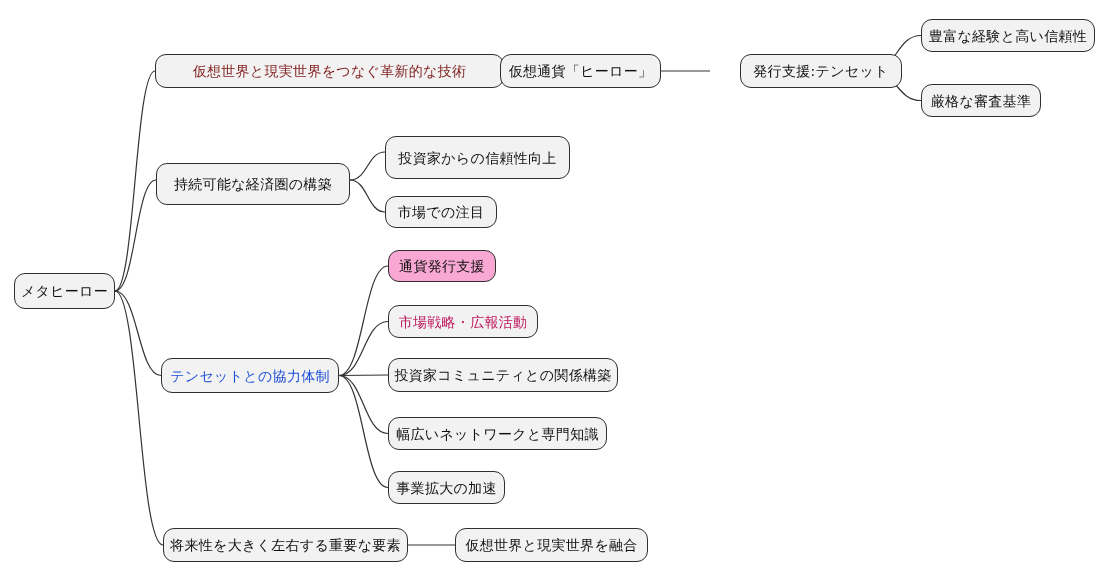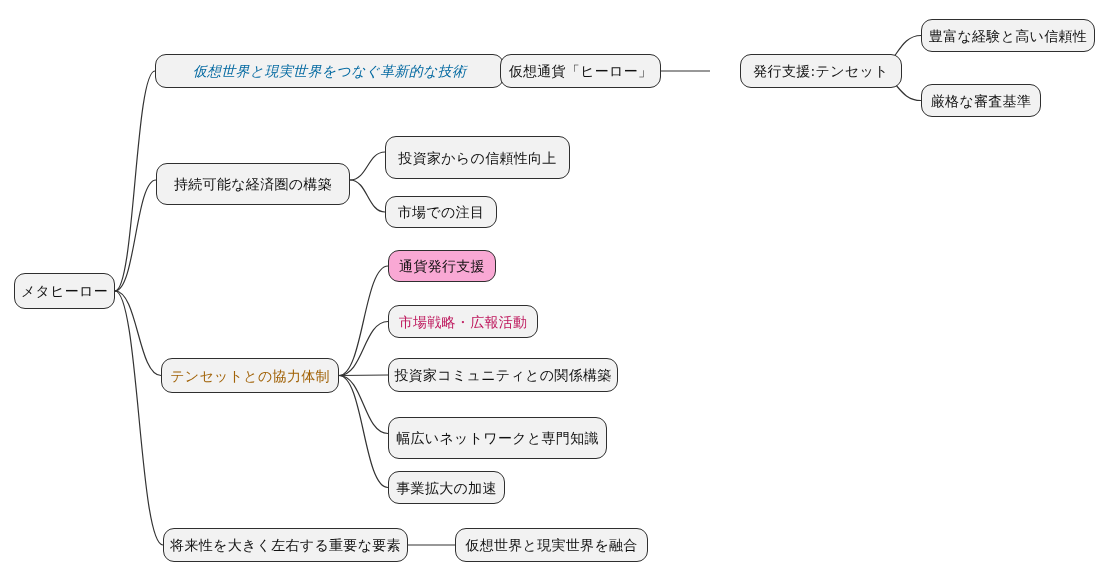--- a/index.html
+++ b/index.html
@@ -55,30 +55,30 @@
       <path d="M350,180 C367.5,180 367.5,212 385,212" fill="none" stroke="#333333" stroke-width="1.2"></path>
       <path d="M339,375.5 C363.5,375.5 363.5,266 388,266" fill="none" stroke="#333333" stroke-width="1.2"></path>
       <path d="M339,375.5 C363.5,375.5 363.5,321.5 388,321.5" fill="none" stroke="#333333" stroke-width="1.2"></path>
       <path d="M339,375.5 L388,375" fill="none" stroke="#333333" stroke-width="1.2"></path>
       <path d="M339,375.5 C363.5,375.5 363.5,433.5 388,433.5" fill="none" stroke="#333333" stroke-width="1.2"></path>
       <path d="M339,375.5 C363.5,375.5 363.5,487.5 388,487.5" fill="none" stroke="#333333" stroke-width="1.2"></path>
       <path d="M408,545 L455,545" fill="none" stroke="#333333" stroke-width="1.2"></path>
     </svg>
   <div id="nodes-layer">
       <div class="node" style="left: 14px; top: 273px; width: 101px; height: 36px; background: rgb(242, 242, 242); border-color: rgb(47, 47, 47); color: rgb(17, 17, 17);">メタヒーロー</div>
-      <div class="node" style="left: 155px; top: 54px; width: 349px; height: 34px; background: rgb(242, 242, 242); border-color: rgb(47, 47, 47); color: #0369a1; font-style: italic;">仮想世界と現実世界をつなぐ革新的な技術</div>
+      <div class="node" style="left: 155px; top: 54px; width: 349px; height: 34px; background: rgb(242, 242, 242); border-color: rgb(47, 47, 47); color: #7f1d1d;">仮想世界と現実世界をつなぐ革新的な技術</div>
       <div class="node" style="left: 500px; top: 54px; width: 161px; height: 34px; background: rgb(242, 242, 242); border-color: rgb(47, 47, 47); color: rgb(17, 17, 17);">仮想通貨「ヒーロー」</div>
       <div class="node" style="left: 710px; top: 54px; width: 162px; height: 34px; background: rgb(242, 242, 242); border-color: rgb(47, 47, 47); color: rgb(17, 17, 17); margin-left: 30px;">発行支援:テンセット</div>
       <div class="node" style="left: 921px; top: 19px; width: 174px; height: 33px; background: rgb(242, 242, 242); border-color: rgb(47, 47, 47); color: rgb(17, 17, 17);">豊富な経験と高い信頼性</div>
       <div class="node" style="left: 921px; top: 84px; width: 120px; height: 33px; background: rgb(242, 242, 242); border-color: rgb(47, 47, 47); color: rgb(17, 17, 17);">厳格な審査基準</div>
       <div class="node" style="left: 156px; top: 163px; width: 194px; height: 42px; background: rgb(242, 242, 242); border-color: rgb(47, 47, 47); color: rgb(17, 17, 17);">持続可能な経済圏の構築</div>
       <div class="node" style="left: 385px; top: 136px; width: 185px; height: 43px; background: rgb(242, 242, 242); border-color: rgb(47, 47, 47); color: rgb(17, 17, 17);">投資家からの信頼性向上</div>
       <div class="node" style="left: 385px; top: 196px; width: 112px; height: 32px; background: rgb(242, 242, 242); border-color: rgb(47, 47, 47); color: rgb(17, 17, 17);">市場での注目</div>
-      <div class="node" style="left: 161px; top: 358px; width: 178px; height: 35px; background: rgb(242, 242, 242); border-color: rgb(47, 47, 47); color: #a16207;">テンセットとの協力体制</div>
+      <div class="node" style="left: 161px; top: 358px; width: 178px; height: 35px; background: rgb(242, 242, 242); border-color: rgb(47, 47, 47); color: #1d4ed8;">テンセットとの協力体制</div>
       <div class="node" style="left: 388px; top: 250px; width: 108px; height: 32px; background: #f9a8d4; border-color: rgb(47, 47, 47); color: rgb(17, 17, 17);">通貨発行支援</div>
       <div class="node" style="left: 388px; top: 305px; width: 150px; height: 33px; background: rgb(242, 242, 242); border-color: rgb(47, 47, 47); color: #be185d; text-align: right;">市場戦略・広報活動</div>
       <div class="node" style="left: 388px; top: 358px; width: 230px; height: 34px; background: rgb(242, 242, 242); border-color: rgb(47, 47, 47); color: rgb(17, 17, 17);">投資家コミュニティとの関係構築</div>
-      <div class="node" style="left: 388px; top: 417px; width: 219px; height: 42px; background: rgb(242, 242, 242); border-color: rgb(47, 47, 47); color: rgb(17, 17, 17);">幅広いネットワークと専門知識</div>
+      <div class="node" style="left: 388px; top: 417px; width: 219px; height: 33px; background: rgb(242, 242, 242); border-color: rgb(47, 47, 47); color: rgb(17, 17, 17);">幅広いネットワークと専門知識</div>
       <div class="node" style="left: 388px; top: 471px; width: 117px; height: 33px; background: rgb(242, 242, 242); border-color: rgb(47, 47, 47); color: rgb(17, 17, 17);">事業拡大の加速</div>
       <div class="node" style="left: 163px; top: 528px; width: 245px; height: 34px; background: rgb(242, 242, 242); border-color: rgb(47, 47, 47); color: rgb(17, 17, 17);">将来性を大きく左右する重要な要素</div>
       <div class="node" style="left: 455px; top: 528px; width: 193px; height: 34px; background: rgb(242, 242, 242); border-color: rgb(47, 47, 47); color: rgb(17, 17, 17);">仮想世界と現実世界を融合</div>
     </div>
 </div>
 
 </body></html>

